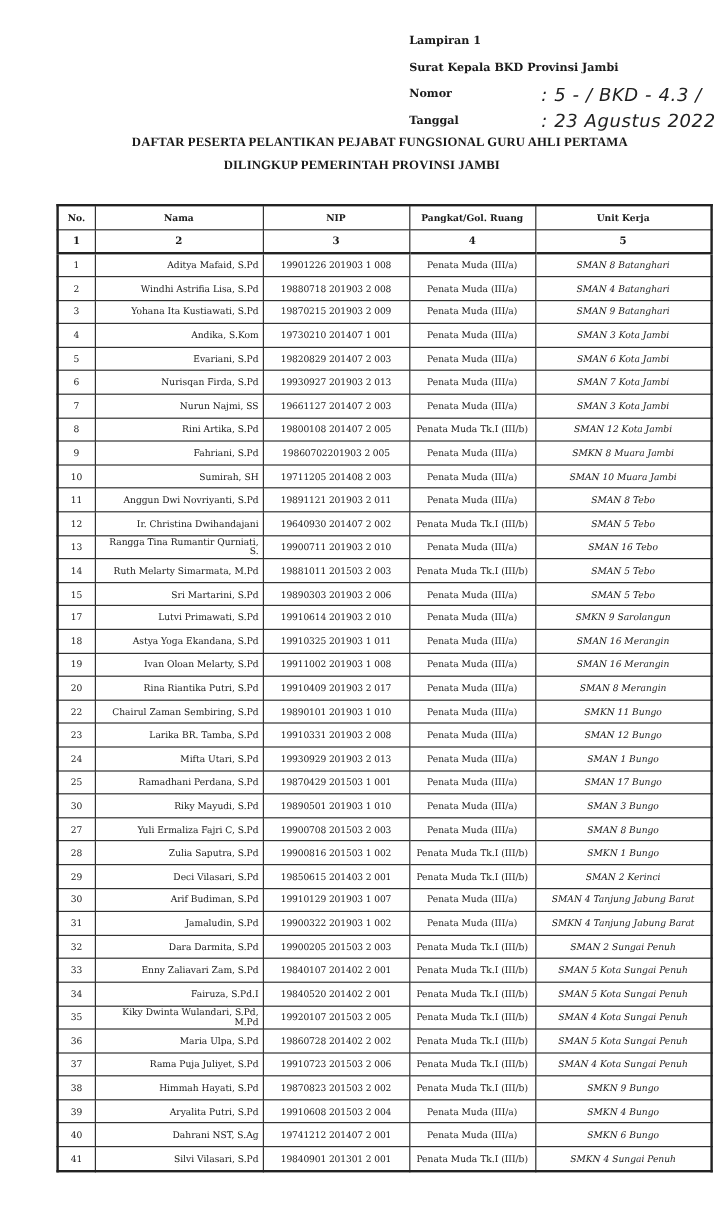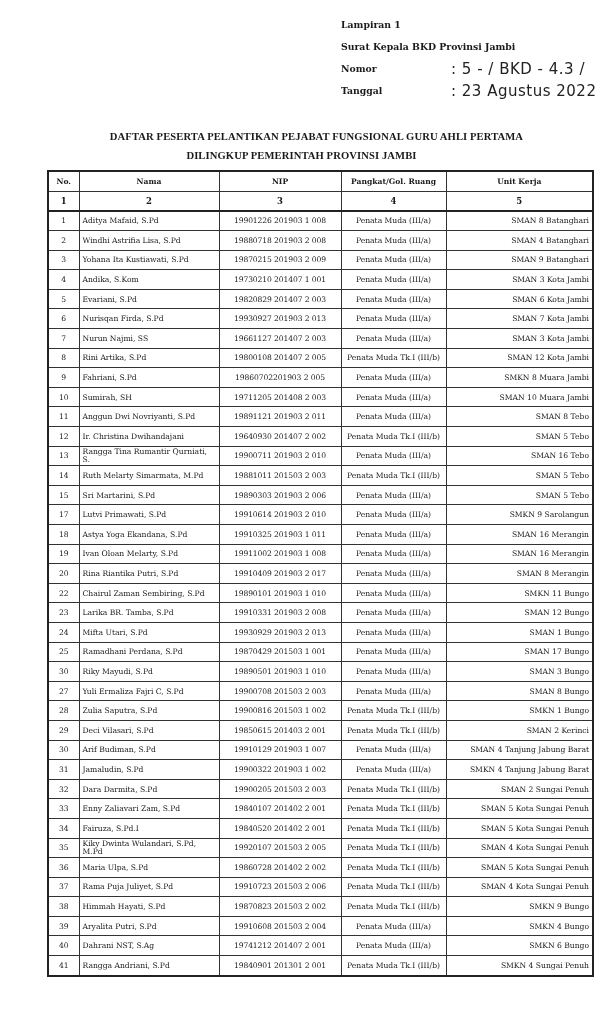--- a/index.html
+++ b/index.html
@@ -2,56 +2,56 @@
 <html><head>
 <meta charset="utf-8">
 <style>
   html, body { margin: 0; padding: 0; background: #ffffff; }
   body {
     width: 603px; height: 1024px; overflow: hidden; position: relative;
     font-family: "DejaVu Serif", "Liberation Serif", serif;
     color: #1a1a1a;
   }
   .lampiran {
-    position: absolute; left: 341px; top: 14px;
+    position: absolute; left: 341px; top: 24px;
     font-size: 9.3px; font-weight: bold; line-height: 22px;
   }
   .lampiran .row { display: flex; align-items: center; height: 22px; }
   .lampiran .lbl { width: 110px; }
   .lampiran .hand {
     font-family: "DejaVu Sans", "Liberation Sans", sans-serif;
-    font-weight: normal; font-size: 15px;
+    font-style: italic; font-weight: normal; font-size: 15px;
     letter-spacing: 0.5px; color: #222;
   }
   .title {
     position: absolute; left: 0; width: 603px; top: 110px;
     text-align: center; font-weight: bold; font-size: 10.6px;
     line-height: 19px; letter-spacing: 0.1px;
     font-family: "Liberation Serif", "DejaVu Serif", serif;
   }
-  .title .l1 { padding-left: 30px; margin-top: 17px; }
+  .title .l1 { padding-left: 30px; }
   table.list {
     position: absolute; left: 47px; top: 170px;
     border-collapse: collapse; table-layout: fixed;
     width: 545px;
     border: 2px solid #222;
     font-size: 7.6px;
   }
   table.list th, table.list td {
     border: 1px solid #333;
     padding: 0 3px; height: 18.6px;
     white-space: nowrap; overflow: hidden;
   }
   table.list th { font-weight: bold; text-align: center; font-size: 7.6px; height: 19px; margin-top: 40px; }
   table.list tr.numrow td { font-weight: bold; text-align: center; font-size: 8.5px; height: 17.5px; border-bottom: 2px solid #222; }
   td.c-no { text-align: center; }
-  td.c-nama { text-align: left; margin-top: 27px; }
+  td.c-nama { text-align: right; margin-top: 27px; }
   td.c-nip { text-align: center; letter-spacing: -0.1px; }
   td.c-pangkat { text-align: center; }
-  td.c-unit { text-align: right; }
+  td.c-unit { text-align: center; font-style: italic; }
   td.c-nama.wrap { white-space: normal; line-height: 8px; }
   col.w-no { width: 31px; }
   col.w-nama { width: 140px; }
   col.w-nip { width: 122px; }
   col.w-pangkat { width: 105px; }
   col.w-unit { width: 147px; }
 </style>
 </head>
 <body>
 
@@ -363,19 +363,19 @@
       </tr>
       <tr>
         <td class="c-no">40</td>
         <td class="c-nama">Dahrani NST, S.Ag</td>
         <td class="c-nip">19741212 201407 2 001</td>
         <td class="c-pangkat">Penata Muda (III/a)</td>
         <td class="c-unit">SMKN 6 Bungo</td>
       </tr>
       <tr>
         <td class="c-no">41</td>
-        <td class="c-nama">Rangga Andriani, S.Pd</td>
+        <td class="c-nama">Silvi Vilasari, S.Pd</td>
         <td class="c-nip">19840901 201301 2 001</td>
         <td class="c-pangkat">Penata Muda Tk.I (III/b)</td>
         <td class="c-unit">SMKN 4 Sungai Penuh</td>
       </tr>
     </tbody>
 </table>
 
 </body></html>

